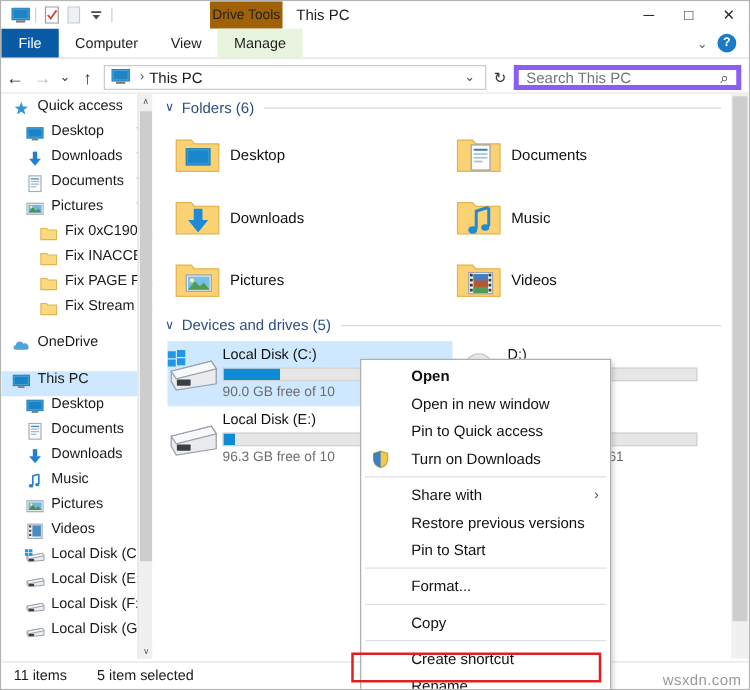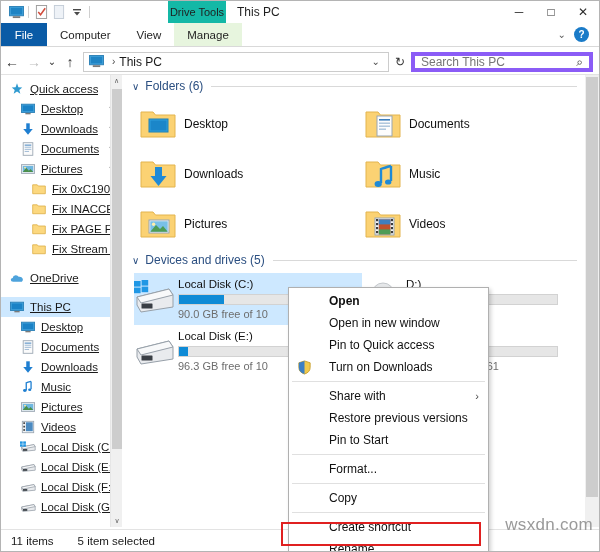--- a/index.html
+++ b/index.html
@@ -53,21 +53,21 @@
     height: 12px;
     background: #cfcfcf;
     margin: 0 3px;
   }
   .contextual-tab-title {
     position: absolute;
     left: 167px;
     top: 0;
     width: 58px;
     height: 22px;
-    background: #14b8a6;
+    background: #a16207;
     font-size: 11px;
     display: flex;
     align-items: center;
     justify-content: center;
     color: #1f1f1f;
   }
   .win-title {
     position: absolute;
     left: 236px;
     top: 0;
@@ -231,27 +231,26 @@
   .nav-pane {
     position: relative;
     width: 121px;
     background: #ffffff;
     overflow: hidden;
     flex-shrink: 0;
   }
   .nav-list { padding-top: 4px; }
   .nav-item {
     display: flex;
-    align-items: center;
+    align-items: flex-start;
     height: 20px;
     font-size: 11.5px;
     color: #1a1a1a;
     position: relative;
     white-space: nowrap;
-    text-decoration: underline;
   }
   .nav-item.selected { background: #cde8ff; }
   .nav-item.root { padding-left: 8px; }
   .nav-item.child { padding-left: 19px; }
   .nav-item.sub { padding-left: 30px; }
   .nav-ico {
     width: 16px;
     height: 16px;
     margin-right: 5px;
     flex-shrink: 0;
@@ -465,22 +464,22 @@
     box-sizing: border-box;
     font-size: 11.5px;
     color: #1a1a1a;
   }
   .status-seg { padding-left: 10px; }
   .status-seg.second { padding-left: 24px; }
 
   .watermark {
     position: absolute;
     right: 6px;
-    bottom: 16px;
-    font-size: 17px;
+    bottom: 0;
+    font-size: 12px;
     color: #9a9a9a;
     letter-spacing: 0.3px;
     z-index: 70;
   }
 </style>
 </head>
 <body>
 
 <div class="window">
 

